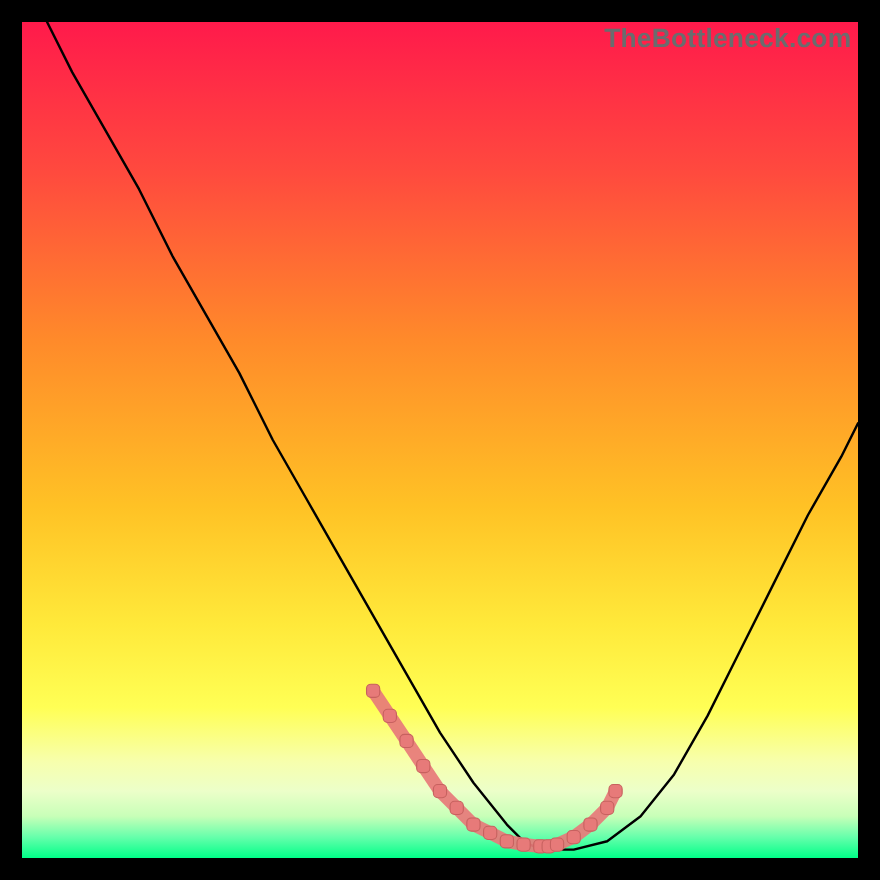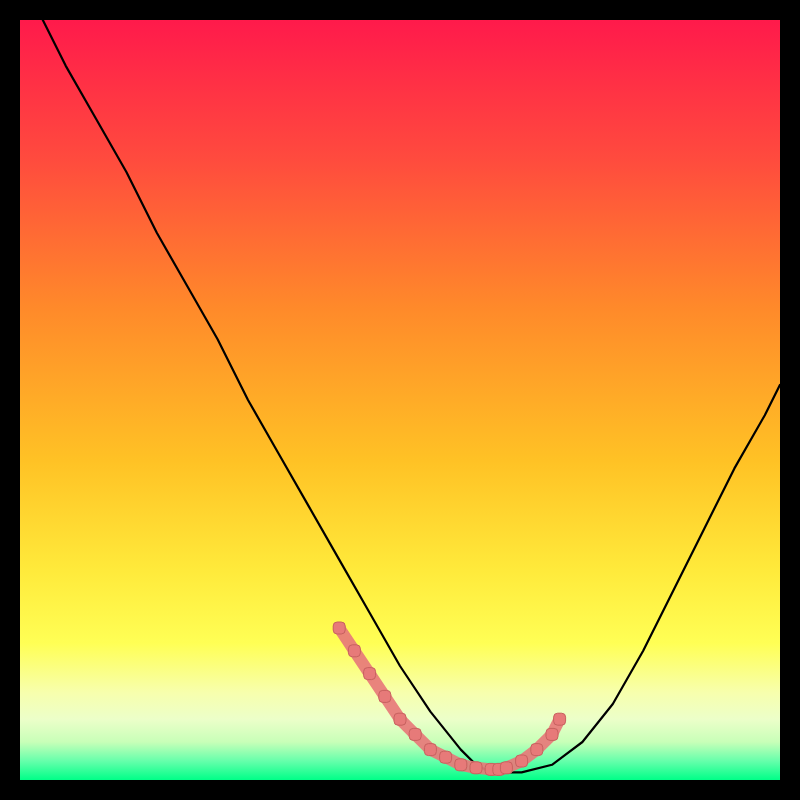--- a/index.html
+++ b/index.html
@@ -83,13 +83,14 @@
         <rect x="465.2" y="743.4" width="12" height="12" rx="4" ry="4" fill="#e77a79" stroke="#c7615f" stroke-width="1"></rect>
         <rect x="472.8" y="743.4" width="12" height="12" rx="4" ry="4" fill="#e77a79" stroke="#c7615f" stroke-width="1"></rect>
         <rect x="480.4" y="741.8" width="12" height="12" rx="4" ry="4" fill="#e77a79" stroke="#c7615f" stroke-width="1"></rect>
         <rect x="495.6" y="735.0" width="12" height="12" rx="4" ry="4" fill="#e77a79" stroke="#c7615f" stroke-width="1"></rect>
         <rect x="510.8" y="723.6" width="12" height="12" rx="4" ry="4" fill="#e77a79" stroke="#c7615f" stroke-width="1"></rect>
         <rect x="526.0" y="708.4" width="12" height="12" rx="4" ry="4" fill="#e77a79" stroke="#c7615f" stroke-width="1"></rect>
         <rect x="533.6" y="693.2" width="12" height="12" rx="4" ry="4" fill="#e77a79" stroke="#c7615f" stroke-width="1"></rect>
       </g>
   </svg>
 
+  <div class="watermark">TheBottleneck.com</div>
 </div>
 
 </body></html>

